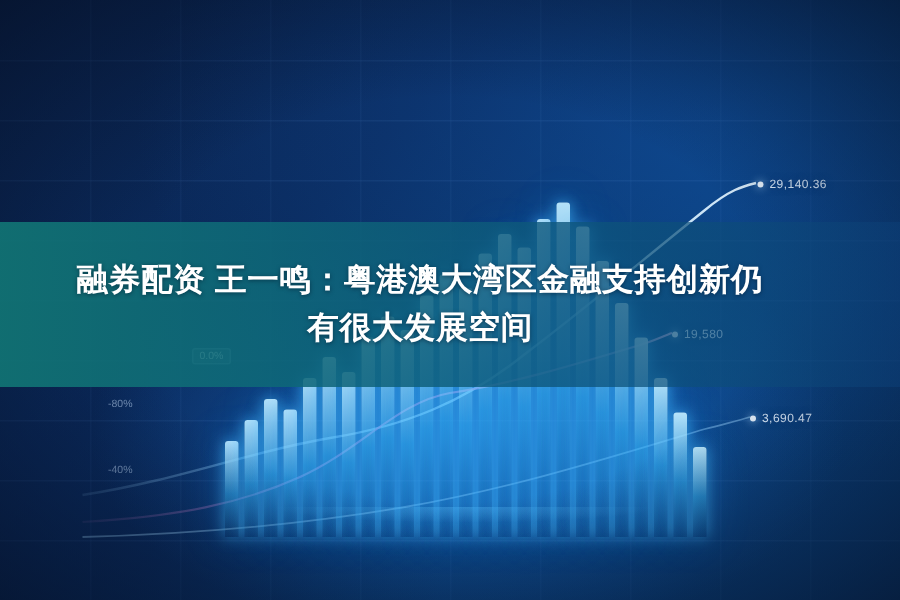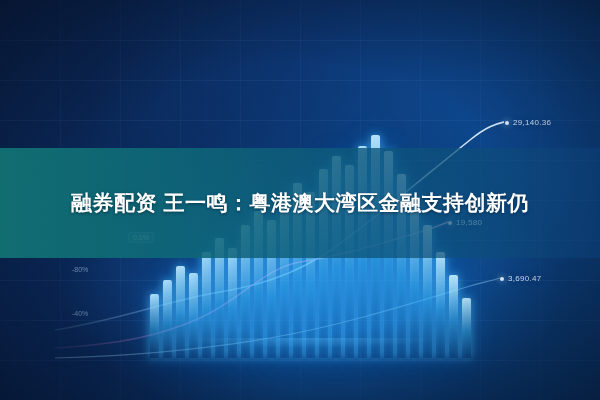--- a/index.html
+++ b/index.html
@@ -127,21 +127,20 @@
     background: linear-gradient(90deg, rgba(17,116,116,0.92) 0%, rgba(14,104,120,0.88) 30%, rgba(13,86,124,0.80) 62%, rgba(12,62,118,0.55) 100%);
   }
   .band-inner {
     position: absolute;
     left: 0;
     top: 148px;
     width: 600px;
     height: 110px;
     display: flex;
     flex-direction: column;
-    align-items: center;
     justify-content: center;
   }
   .headline {
     color: #ffffff;
     font-size: 21px;
     font-weight: bold;
     line-height: 32px;
     text-align: center;
     letter-spacing: 0.5px;
     text-shadow: 0 1px 3px rgba(0,20,40,0.55);
@@ -231,15 +230,16 @@
   <div class="axis-label" style="left:72px; top:310px;"><span>-40%</span></div>
   <div class="axis-label" style="left:72px; top:266px;"><span>-80%</span></div>
 
   <div class="chip" style="left:128px; top:232px;"><span>0.0%</span></div>
 
   <div class="vignette"></div>
 
   <div class="band"></div>
   <div class="band-inner">
     <div class="headline">融券配资 王一鸣：粤港澳大湾区金融支持创新仍</div>
+    <div class="headline">有很大发展空间</div>
   </div>
 
 </div>
 
 </body></html>

